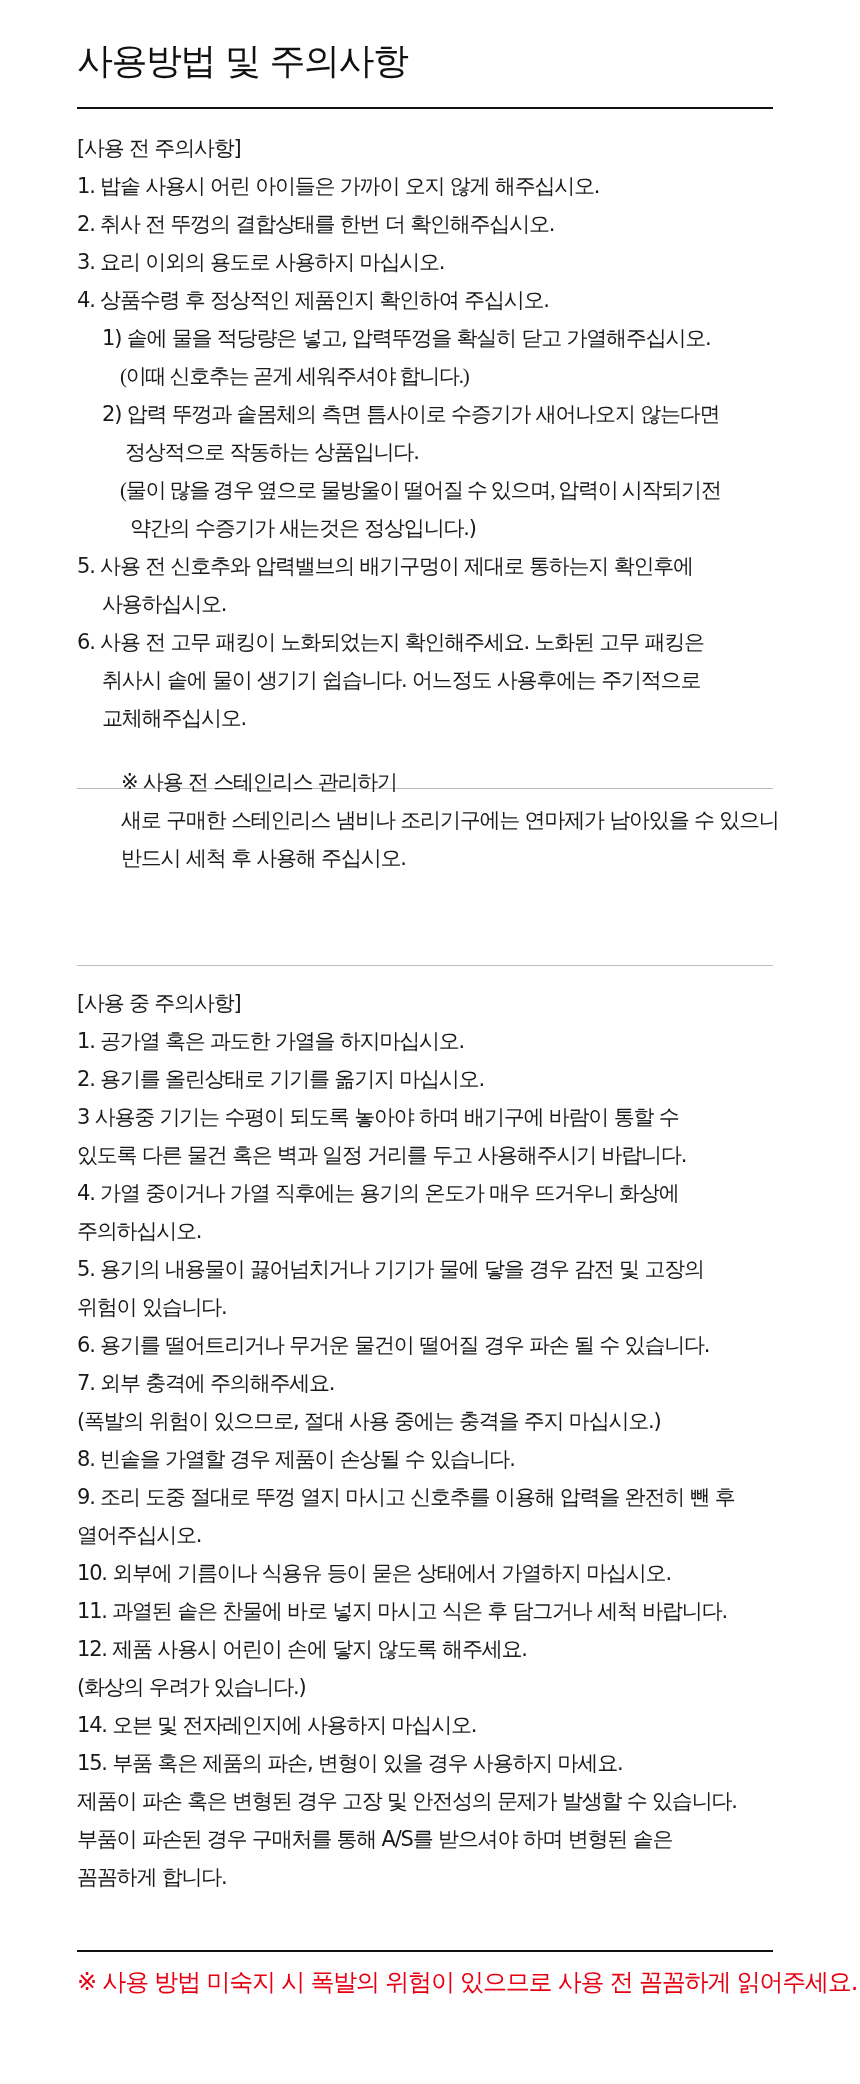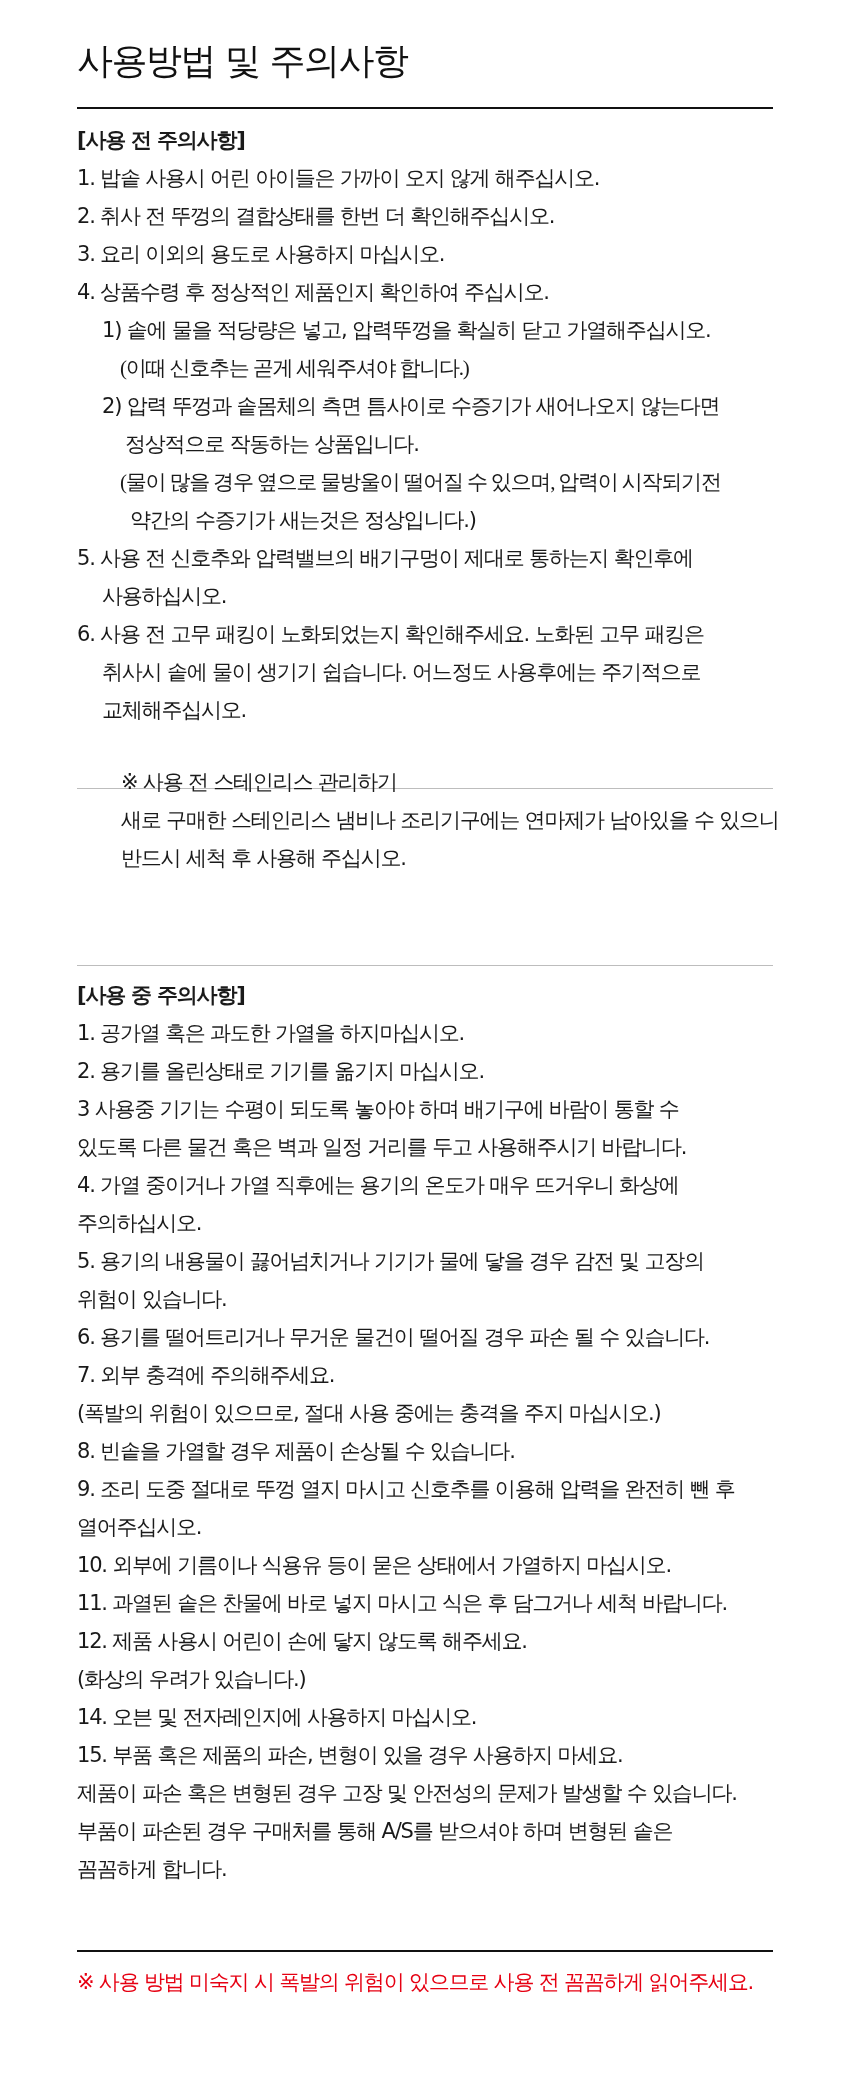--- a/index.html
+++ b/index.html
@@ -17,28 +17,28 @@
       font-size: 36px; font-weight: normal; letter-spacing: -1.5px;
       line-height: 50px; white-space: nowrap; color: #111;
     }
     .rule-black { position: absolute; left: 0; width: 696px; height: 2px; background: #111; }
     .rule-grey  { position: absolute; left: 0; width: 696px; height: 1px; background: #bdbdbd; }
     .block { position: absolute; left: 0; width: 760px; }
     .line {
       display: block; height: 38px; line-height: 38px;
       font-size: 21px; letter-spacing: -1.2px; white-space: nowrap; color: #1a1a1a;
     }
-    .line.head { font-weight: bold; }
+    .line.head { font-weight: normal; margin-top: 8px; }
     .ind1 { padding-left: 25px; }
     .ind2 { padding-left: 43px; font-family: Liberation Serif, serif; }
     .ind3 { padding-left: 48px; }
     .ind4 { padding-left: 53px; }
     .warn {
       position: absolute; left: 0; top: 1963px;
-      font-size: 21px; letter-spacing: -1.2px; line-height: 38px; white-space: nowrap;
+      font-size: 24px; letter-spacing: -1.2px; line-height: 38px; white-space: nowrap;
       color: #e60012;
     }
   </style>
 </head>
 <body>
 
 <div class="page">
 
   <div class="title">사용방법 및 주의사항</div>
 

